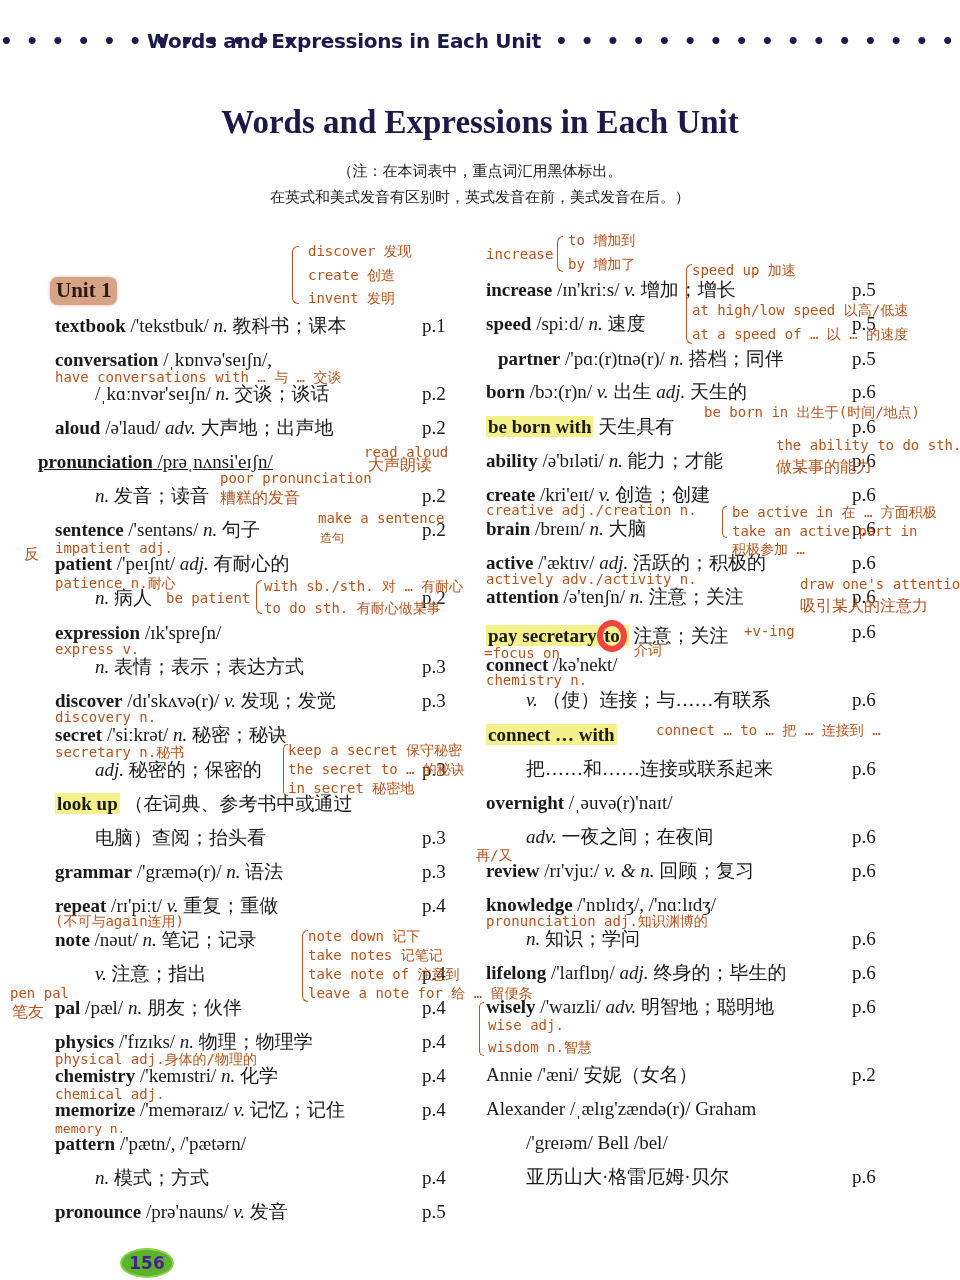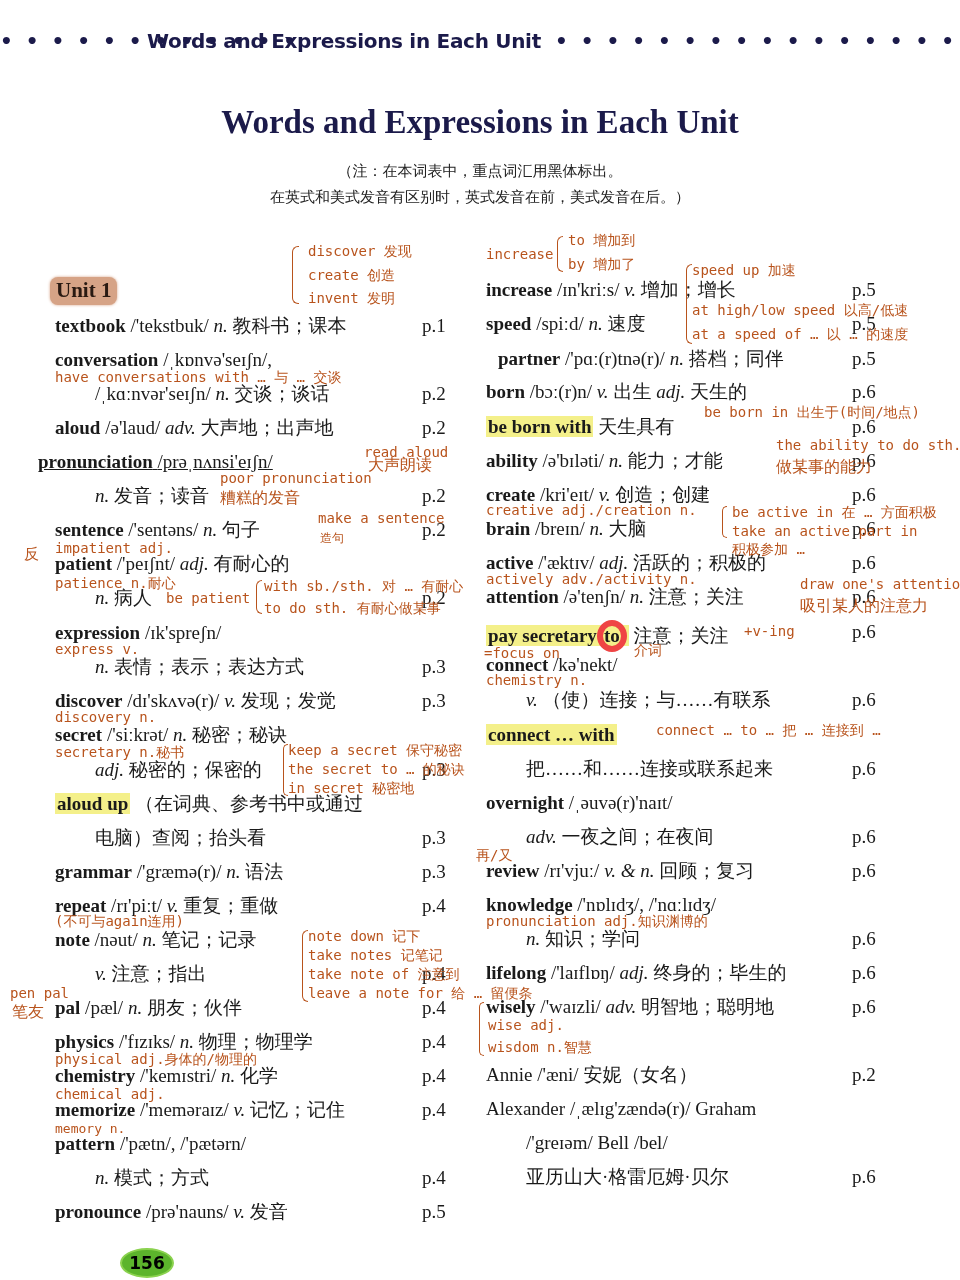--- a/index.html
+++ b/index.html
@@ -14,21 +14,21 @@
                 font-size:21px; font-weight:bold; color:#2a1a12; box-shadow:0 0 3px #d6a386; }
   .line { position:absolute; white-space:nowrap; font-size:19px; line-height:24px; }
   .w { font-weight:bold; }
   .pos { font-style:italic; }
   .hl { background:#f4f08a; padding:0 2px; }
   .pg { position:absolute; font-size:19px; line-height:24px; }
   .ann { position:absolute; white-space:nowrap; font-family:"DejaVu Sans Mono", monospace; color:#b8531c; font-size:14px; line-height:17px; }
   .brace { position:absolute; border:1.5px solid #b8531c; border-right:none; border-radius:6px 0 0 6px; }
   .circle { display:inline-block; border:6px solid #ef4444; border-radius:50%; padding:0 1px; line-height:20px; }
   .pagenum { position:absolute; left:120px; top:1248px; width:50px; height:26px; border-radius:50%;
-             background:#5cb42c; border:2px solid #8bd24f; color:#000000; font-family:"DejaVu Sans", sans-serif;
+             background:#5cb42c; border:2px solid #8bd24f; color:#4c1d95; font-family:"DejaVu Sans", sans-serif;
              font-weight:bold; font-size:17px; text-align:center; line-height:26px; }
 </style>
 </head>
 <body>
 
 <div class="hdr">
   <span class="dots" style="left:0;">• • • • • • • • • • • •</span>
   <span class="title">Words and Expressions in Each Unit</span>
   <span class="dots" style="left:555px;">• • • • • • • • • • • • • • • • • • • • • • • • • • • • • • • • • •</span>
 </div>
@@ -121,21 +121,21 @@
     <span class="pos">n.</span>
     <span>秘密；秘诀</span>
   </div>
   <div class="line" style="left:95px;top:758px;">
     <span class="pos">adj.</span>
     <span>秘密的；保密的</span>
   </div>
   <span class="pg" style="left:422px;top:758px;">p.3</span>
 
   <div class="line" style="left:55px;top:792px;">
-    <span class="w hl">aloud up</span>
+    <span class="w hl">look up</span>
     <span>（在词典、参考书中或通过</span>
   </div>
   <div class="line" style="left:95px;top:826px;">
     <span>电脑）查阅；抬头看</span>
   </div>
   <span class="pg" style="left:422px;top:826px;">p.3</span>
 
   <div class="line" style="left:55px;top:860px;">
     <span class="w">grammar</span>
     <span>/'græmə(r)/</span>

